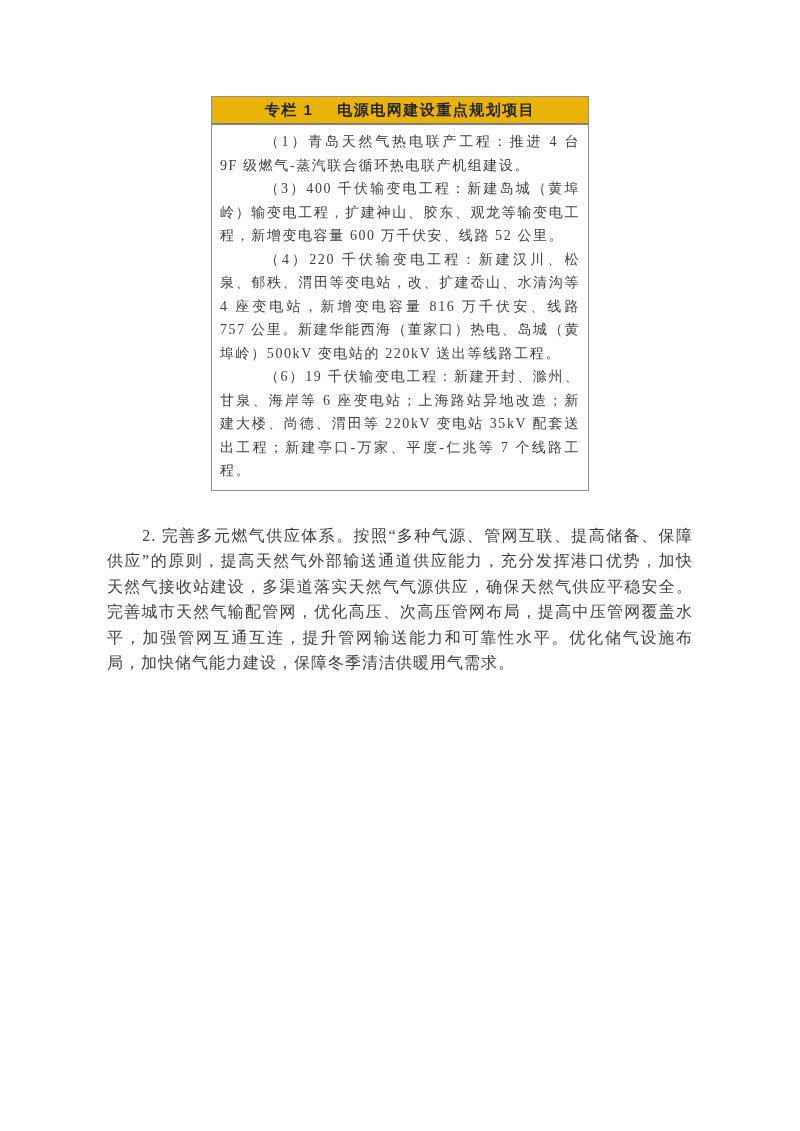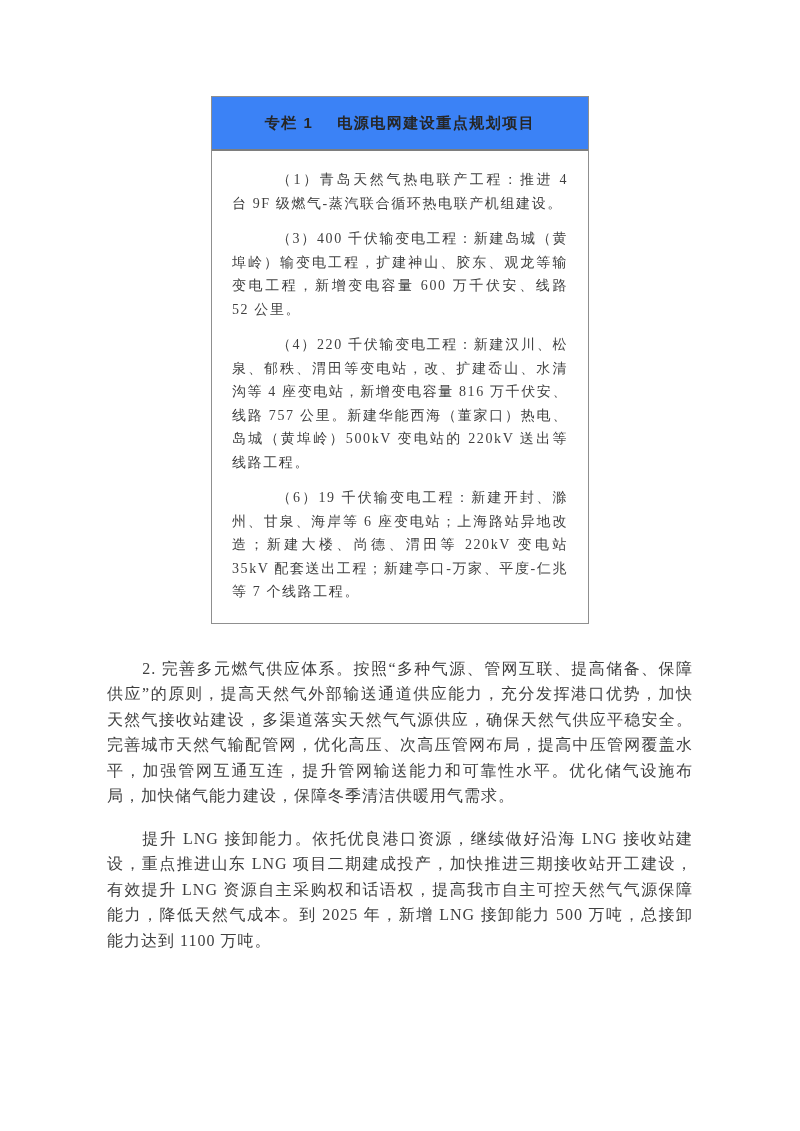--- a/index.html
+++ b/index.html
@@ -20,39 +20,39 @@
   }
   
   .panel {
     width: 378px;
     margin: 96px auto 0 auto;
     border: 1.5px solid #8f8f8f;
     background: #ffffff;
     box-sizing: border-box;
   }
   .panel-header {
-    background: #3b82f6;
+    background: #eab308;
     border-bottom: 2px solid #7e7e7e;
     text-align: center;
     font-family: "Liberation Sans", sans-serif;
     font-weight: bold;
     font-size: 15px;
     line-height: 24px;
     color: #262626;
     letter-spacing: 1.5px;
-    padding: 14px 0;
+    padding: 1px 0;
   }
   .panel-header .label {
     margin-right: 1.6em;
   }
   .panel-body {
     padding: 5px 8px 7px 8px;
   }
   .panel-item {
-    margin: 12px;
+    margin: 0;
     font-size: 14px;
     line-height: 23.5px;
     letter-spacing: 1.6px;
     text-align: justify;
     text-indent: 3.2em;
     color: #3f3f3f;
   }
   
   .content {
     width: 586px;
@@ -80,16 +80,15 @@
     <div class="panel-body">
       <p class="panel-item">（1）青岛天然气热电联产工程：推进 4 台 9F 级燃气-蒸汽联合循环热电联产机组建设。</p>
       <p class="panel-item">（3）400 千伏输变电工程：新建岛城（黄埠岭）输变电工程，扩建神山、胶东、观龙等输变电工程，新增变电容量 600 万千伏安、线路 52 公里。</p>
       <p class="panel-item">（4）220 千伏输变电工程：新建汉川、松泉、郁秩、渭田等变电站，改、扩建岙山、水清沟等 4 座变电站，新增变电容量 816 万千伏安、线路 757 公里。新建华能西海（董家口）热电、岛城（黄埠岭）500kV 变电站的 220kV 送出等线路工程。</p>
       <p class="panel-item">（6）19 千伏输变电工程：新建开封、滁州、甘泉、海岸等 6 座变电站；上海路站异地改造；新建大楼、尚德、渭田等 220kV 变电站 35kV 配套送出工程；新建亭口-万家、平度-仁兆等 7 个线路工程。</p>
     </div>
   </div>
 
   <div class="content">
     <p class="para">2. 完善多元燃气供应体系。按照“多种气源、管网互联、提高储备、保障供应”的原则，提高天然气外部输送通道供应能力，充分发挥港口优势，加快天然气接收站建设，多渠道落实天然气气源供应，确保天然气供应平稳安全。完善城市天然气输配管网，优化高压、次高压管网布局，提高中压管网覆盖水平，加强管网互通互连，提升管网输送能力和可靠性水平。优化储气设施布局，加快储气能力建设，保障冬季清洁供暖用气需求。</p>
-    <p class="para">提升 LNG 接卸能力。依托优良港口资源，继续做好沿海 LNG 接收站建设，重点推进山东 LNG 项目二期建成投产，加快推进三期接收站开工建设，有效提升 LNG 资源自主采购权和话语权，提高我市自主可控天然气气源保障能力，降低天然气成本。到 2025 年，新增 LNG 接卸能力 500 万吨，总接卸能力达到 1100 万吨。</p>
   </div>
 
 </div>
 
 </body></html>

